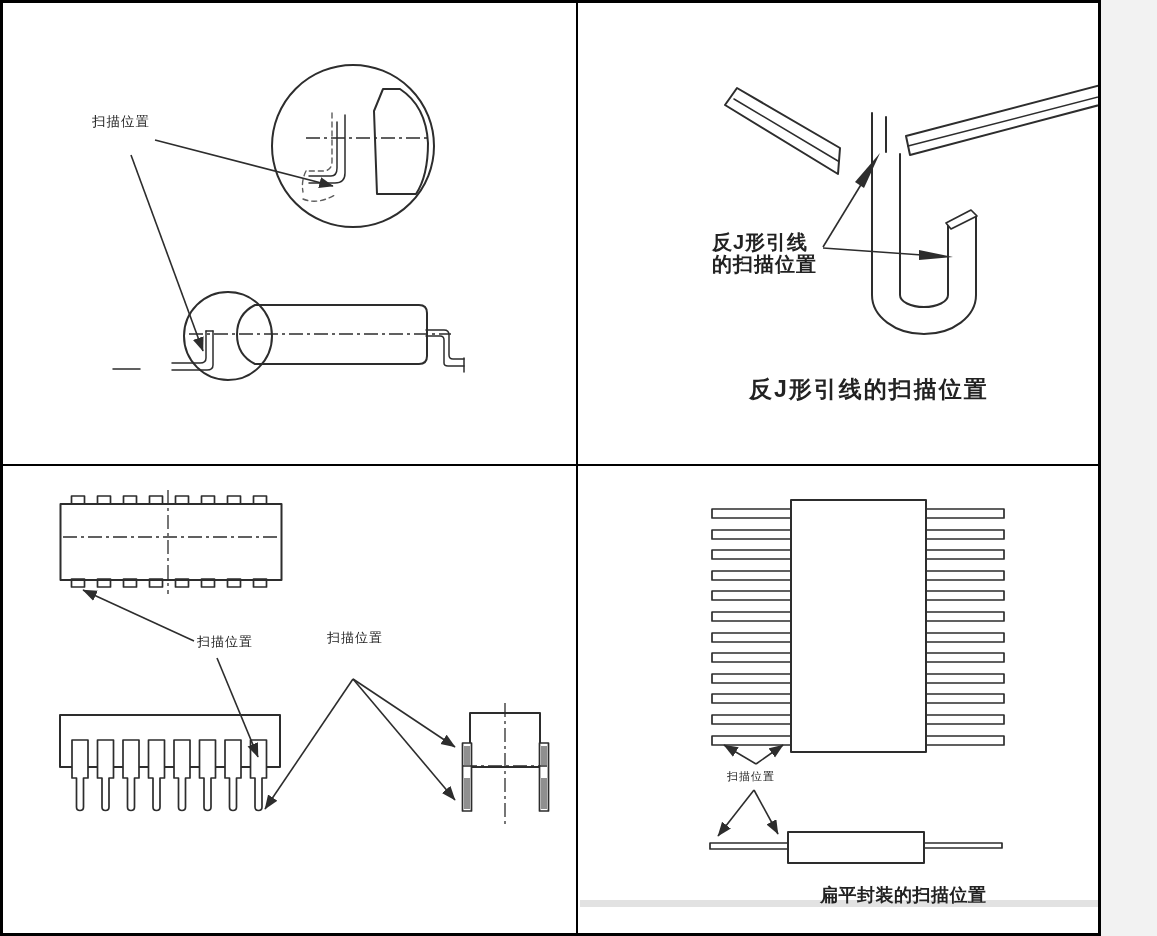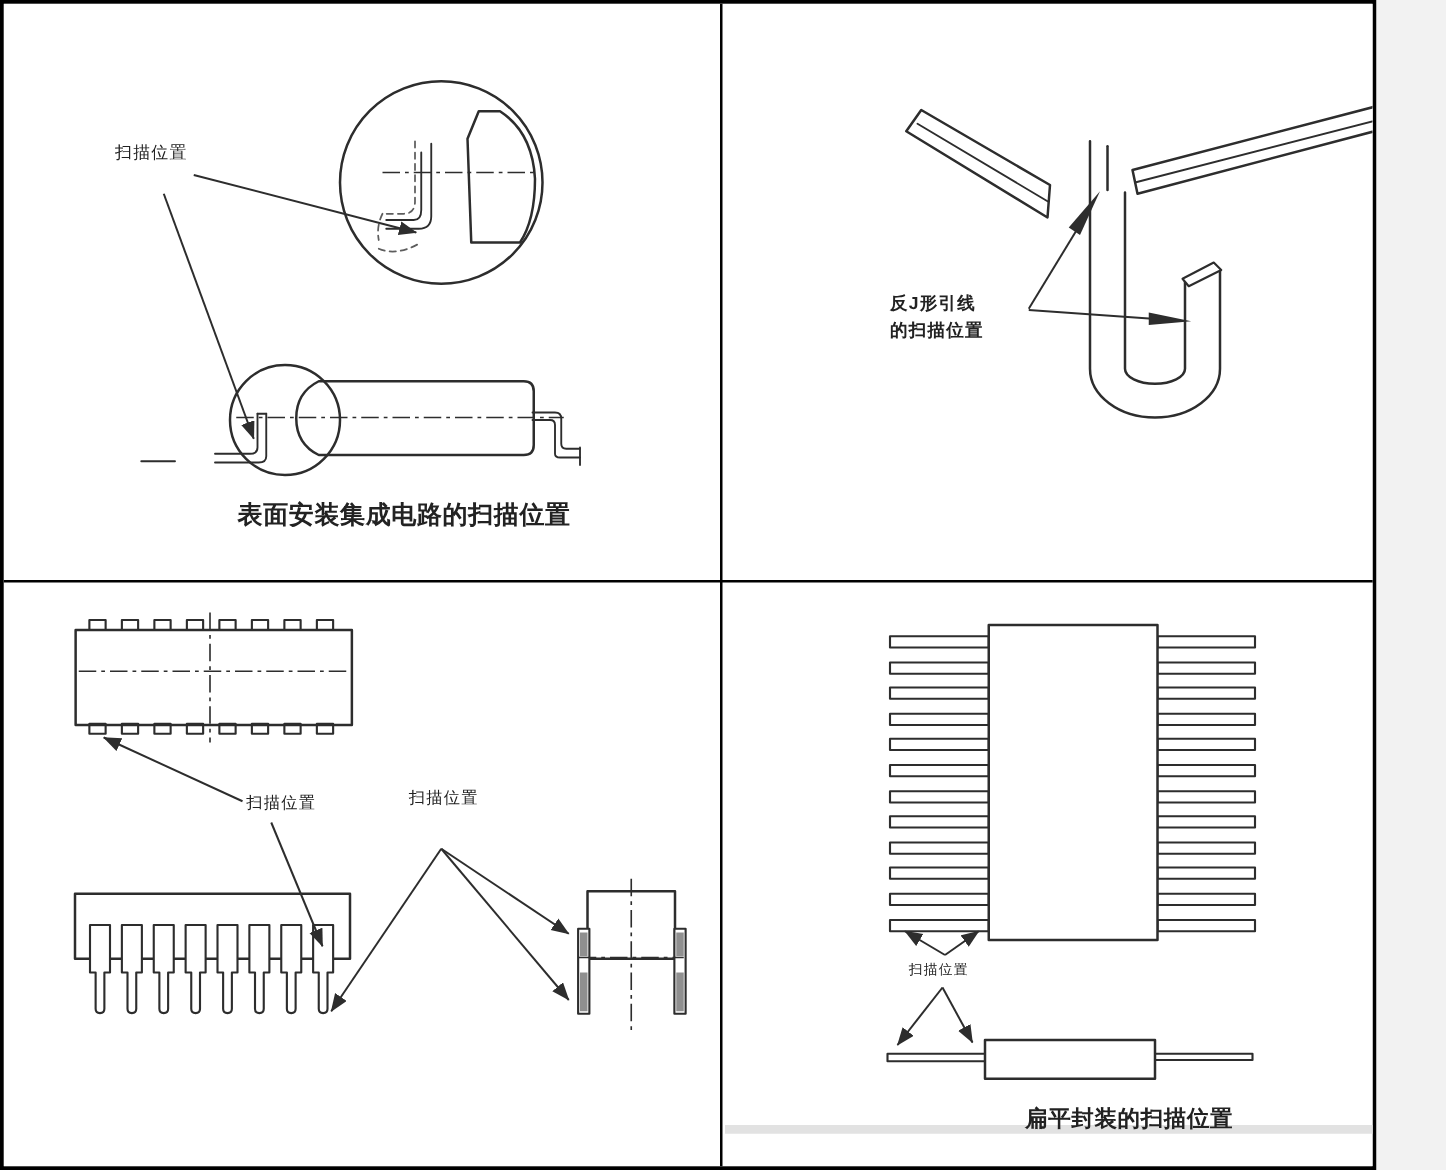--- a/index.html
+++ b/index.html
@@ -82,21 +82,20 @@
           <line class="ln-thin" x1="110" y1="366" x2="137" y2="366"></line>
         </g>
         <g>
           <path class="ln-thin" d="M 423,327 L 441,327 Q 446,327 446,332 L 446,352 Q 446,356 450,356 L 461,356"></path>
           <path class="ln-thin" d="M 423,333 L 437,333 Q 441,333 441,337 L 441,360 Q 441,363 445,363 L 461,363"></path>
           <line class="ln-thin" x1="461" y1="355" x2="461" y2="369"></line>
         </g>
       </g>
     </svg>
     <div class="lbl" style="left:89px;top:111px;font-size:13.5px">扫描位置</div>
-    <div class="caption" style="left:187px;top:395px;font-size:20px;letter-spacing:0.5px">表面安装集成电路的扫描位置</div>
   </div>
 
   <div class="cell" style="left:575px;top:0;width:576px;height:461px">
     <svg width="576" height="461" viewBox="0 0 576 461">
 
       <g>
         <path class="ln-fill" d="M 159,85 L 262,145 L 260,171 L 147,102 Z"></path>
         <line class="ln-thin" x1="156" y1="96" x2="260" y2="158"></line>
       </g>
       <g>
@@ -111,24 +110,25 @@
         <path class="ln-fill-thin" d="M 368,220 L 393,207 L 399,213 L 373,226 Z"></path>
       </g>
 
       <g>
         <line class="arrow" x1="245" y1="244" x2="284" y2="180"></line>
         <polygon class="ah" points="302,150 286,185 277,179"></polygon>
         <line class="arrow" x1="245" y1="245" x2="344" y2="252"></line>
         <polygon class="ah" points="375,254 341,257 341,247"></polygon>
       </g>
     </svg>
-    <div class="lbl" style="left:134px;top:228px;font-size:14px;font-weight:700;line-height:22px">
+    <div class="lbl" style="left:134px;top:228px;font-size:20px;font-weight:700;line-height:22px">
       <div>反J形引线</div>
       <div>的扫描位置</div>
     </div>
+    <div class="caption" style="left:171px;top:371px;font-size:23px;letter-spacing:2px">反J形引线的扫描位置</div>
   </div>
 
   <div class="cell" style="left:0;top:463px;width:573px;height:467px">
     <svg width="573" height="467" viewBox="0 0 573 467">
 
       <g>
         <g>
           <rect class="ln-fill-thin" x="68.5" y="30" width="13" height="8"></rect>
           <rect class="ln-fill-thin" x="94.5" y="30" width="13" height="8"></rect>
           <rect class="ln-fill-thin" x="120.5" y="30" width="13" height="8"></rect>

